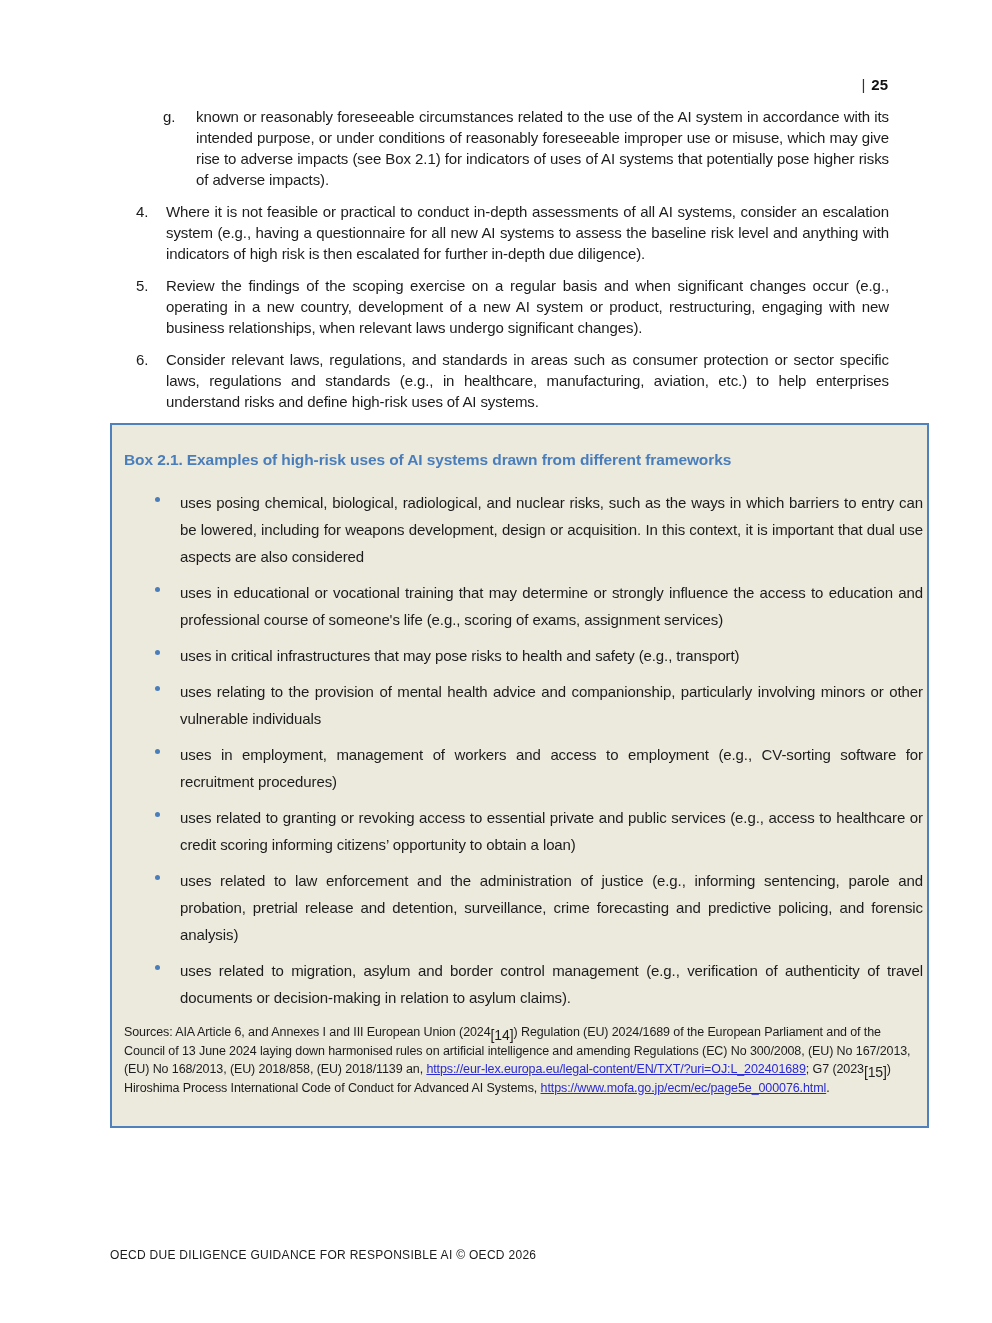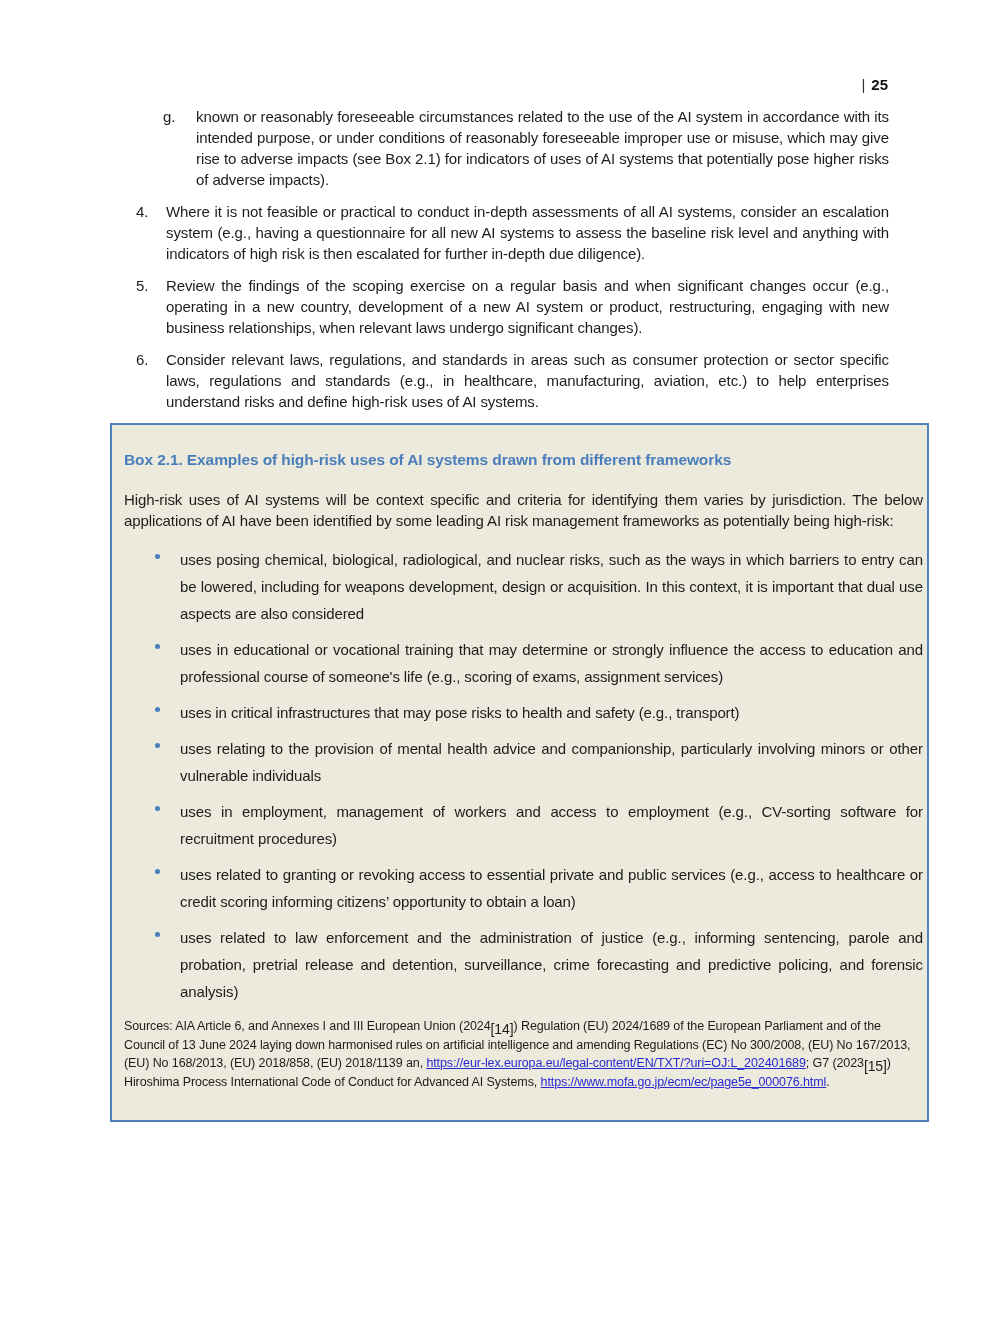--- a/index.html
+++ b/index.html
@@ -130,29 +130,30 @@
 
     <div id="list-container">
         <div class="item letter"><span class="label">g.</span><span>known or reasonably foreseeable circumstances related to the use of the AI system in accordance with its intended purpose, or under conditions of reasonably foreseeable improper use or misuse, which may give rise to adverse impacts (see Box 2.1) for indicators of uses of AI systems that potentially pose higher risks of adverse impacts).</span></div>
         <div class="item number"><span class="label">4.</span><span>Where it is not feasible or practical to conduct in-depth assessments of all AI systems, consider an escalation system (e.g., having a questionnaire for all new AI systems to assess the baseline risk level and anything with indicators of high risk is then escalated for further in-depth due diligence).</span></div>
         <div class="item number"><span class="label">5.</span><span>Review the findings of the scoping exercise on a regular basis and when significant changes occur (e.g., operating in a new country, development of a new AI system or product, restructuring, engaging with new business relationships, when relevant laws undergo significant changes).</span></div>
         <div class="item number"><span class="label">6.</span><span>Consider relevant laws, regulations, and standards in areas such as consumer protection or sector specific laws, regulations and standards (e.g., in healthcare, manufacturing, aviation, etc.) to help enterprises understand risks and define high-risk uses of AI systems.</span></div>
       </div>
 
     <div class="callout">
       <p class="box-title">Box 2.1. Examples of high-risk uses of AI systems drawn from different frameworks</p>
-      <p class="box-intro">High-risk uses of AI systems will be context specific and criteria for identifying them varies by jurisdiction. The below applications of AI have been identified by some leading AI risk management frameworks as potentially being high-risk:</p>
       <ul class="box-bullets" id="bullets">
           <li><span class="dot"></span><span>uses posing chemical, biological, radiological, and nuclear risks, such as the ways in which barriers to entry can be lowered, including for weapons development, design or acquisition. In this context, it is important that dual use aspects are also considered</span></li>
           <li><span class="dot"></span><span>uses in educational or vocational training that may determine or strongly influence the access to education and professional course of someone's life (e.g., scoring of exams, assignment services)</span></li>
           <li><span class="dot"></span><span>uses in critical infrastructures that may pose risks to health and safety (e.g., transport)</span></li>
           <li><span class="dot"></span><span>uses relating to the provision of mental health advice and companionship, particularly involving minors or other vulnerable individuals</span></li>
           <li><span class="dot"></span><span>uses in employment, management of workers and access to employment (e.g., CV-sorting software for recruitment procedures)</span></li>
           <li><span class="dot"></span><span>uses related to granting or revoking access to essential private and public services (e.g., access to healthcare or credit scoring informing citizens’ opportunity to obtain a loan)</span></li>
           <li><span class="dot"></span><span>uses related to law enforcement and the administration of justice (e.g., informing sentencing, parole and probation, pretrial release and detention, surveillance, crime forecasting and predictive policing, and forensic analysis)</span></li>
+          <li><span class="dot"></span><span>uses related to migration, asylum and border control management (e.g., verification of authenticity of travel documents or decision-making in relation to asylum claims).</span></li>
         </ul>
       <p class="sources" id="sources"><span>Sources: AIA Article 6, and Annexes I and III European Union (2024</span><sub>[14]</sub><span>) Regulation (EU) 2024/1689 of the European Parliament and of the Council of 13 June 2024 laying down harmonised rules on artificial intelligence and amending Regulations (EC) No 300/2008, (EU) No 167/2013, (EU) No 168/2013, (EU) 2018/858, (EU) 2018/1139 an, </span><a href="#">https://eur-lex.europa.eu/legal-content/EN/TXT/?uri=OJ:L_202401689</a><span>; G7 (2023</span><sub>[15]</sub><span>) Hiroshima Process International Code of Conduct for Advanced AI Systems, </span><a href="#">https://www.mofa.go.jp/ecm/ec/page5e_000076.html</a><span>.</span></p>
     </div>
 
   </div>
 
+  <div class="footer">OECD DUE DILIGENCE GUIDANCE FOR RESPONSIBLE AI © OECD 2026</div>
 
 </div>
 
 </body></html>

